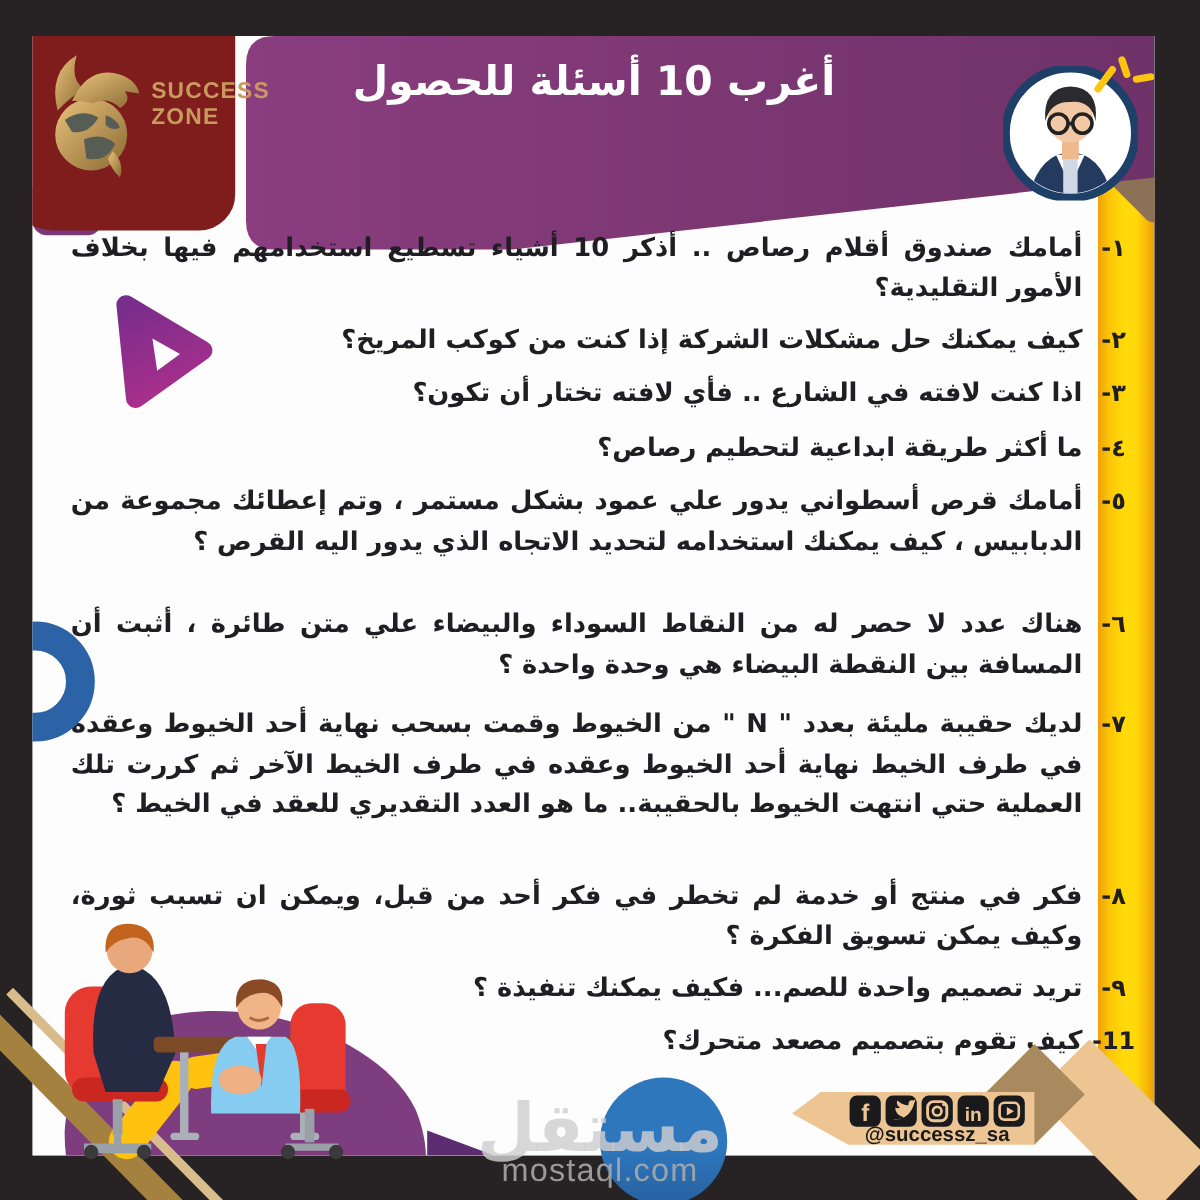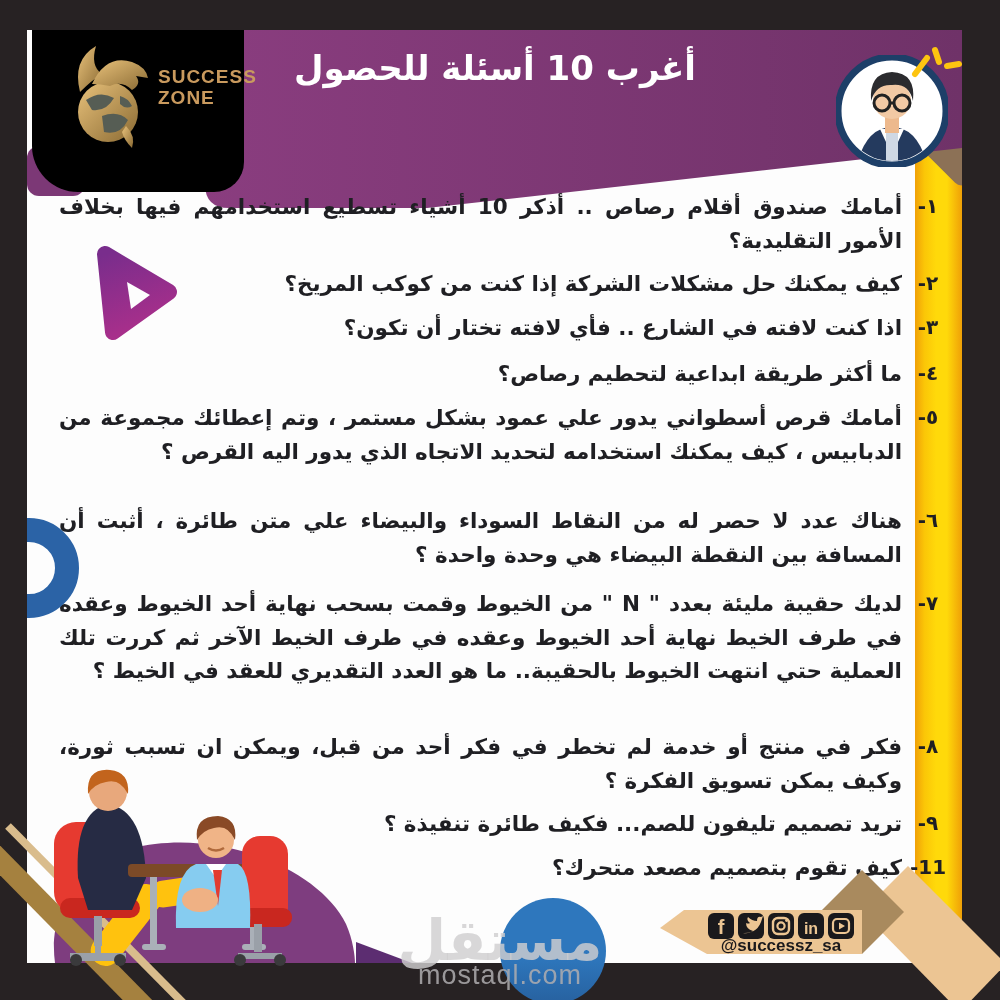--- a/index.html
+++ b/index.html
@@ -30,23 +30,23 @@
     color:#fff; font-weight:bold; font-size:34px; line-height:44px;
     text-align:center; direction:rtl;
   }
   
   .avatar { position:absolute; left:809px; top:25px; width:112px; height:112px; }
   .sparks { position:absolute; left:878px; top:8px; width:60px; height:45px; }
   
   .purple-peek { position:absolute; left:0px; top:116px; width:58px; height:50px;
     background:#7c3876; border-radius:12px; }
   .logo-block {
-    position:absolute; left:-27px; top:-30px; width:212px; height:192px;
-    background:#000000; border-radius:0 0 30px 46px;
-    display:flex; align-items:center;margin-left:32px;
+    position:absolute; left:-27px; top:-30px; width:196px; height:192px;
+    background:#7f1d1d; border-radius:0 0 30px 46px;
+    display:flex; align-items:center;
   }
   .logo-art { position:absolute; left:30px; top:40px; }
   .logo-text { position:absolute; left:126px; top:66px; color:#c99a5e;
     font-family:"Liberation Sans",sans-serif; font-weight:bold;
     font-size:19px; line-height:21px; letter-spacing:1px; }
   
   .q-row {
     position:absolute; left:18px; width:917px;
     direction:rtl; display:flex; align-items:flex-start;
     color:#1f1f23; font-weight:bold;
@@ -185,21 +185,21 @@
     <div class="q-row" style="top:557px">
       <span class="q-num">٧-</span>
       <div class="q-text">لديك حقيبة مليئة بعدد " N " من الخيوط وقمت بسحب نهاية أحد الخيوط وعقده في طرف الخيط نهاية أحد الخيوط وعقده في طرف الخيط الآخر ثم كررت تلك العملية حتي انتهت الخيوط بالحقيبة.. ما هو العدد التقديري للعقد في الخيط ؟</div>
     </div>
     <div class="q-row" style="top:700px">
       <span class="q-num">٨-</span>
       <div class="q-text">فكر في منتج أو خدمة لم تخطر في فكر أحد من قبل، ويمكن ان تسبب ثورة، وكيف يمكن تسويق الفكرة ؟</div>
     </div>
     <div class="q-row" style="top:777px">
       <span class="q-num">٩-</span>
-      <div class="q-text short">تريد تصميم تليفون للصم... فكيف طائرة تنفيذة ؟</div>
+      <div class="q-text short">تريد تصميم واحدة للصم... فكيف يمكنك تنفيذة ؟</div>
     </div>
     <div class="q-row" style="top:821px">
       <span class="q-num">11-</span>
       <div class="q-text short">كيف تقوم بتصميم مصعد متحرك؟</div>
     </div>
 
     <svg class="play-logo" viewBox="0 0 100 100">
       <defs>
         <linearGradient id="triGrad" x1="0" y1="0" x2="0.3" y2="1">
           <stop offset="0" stop-color="#792d8c"></stop>

